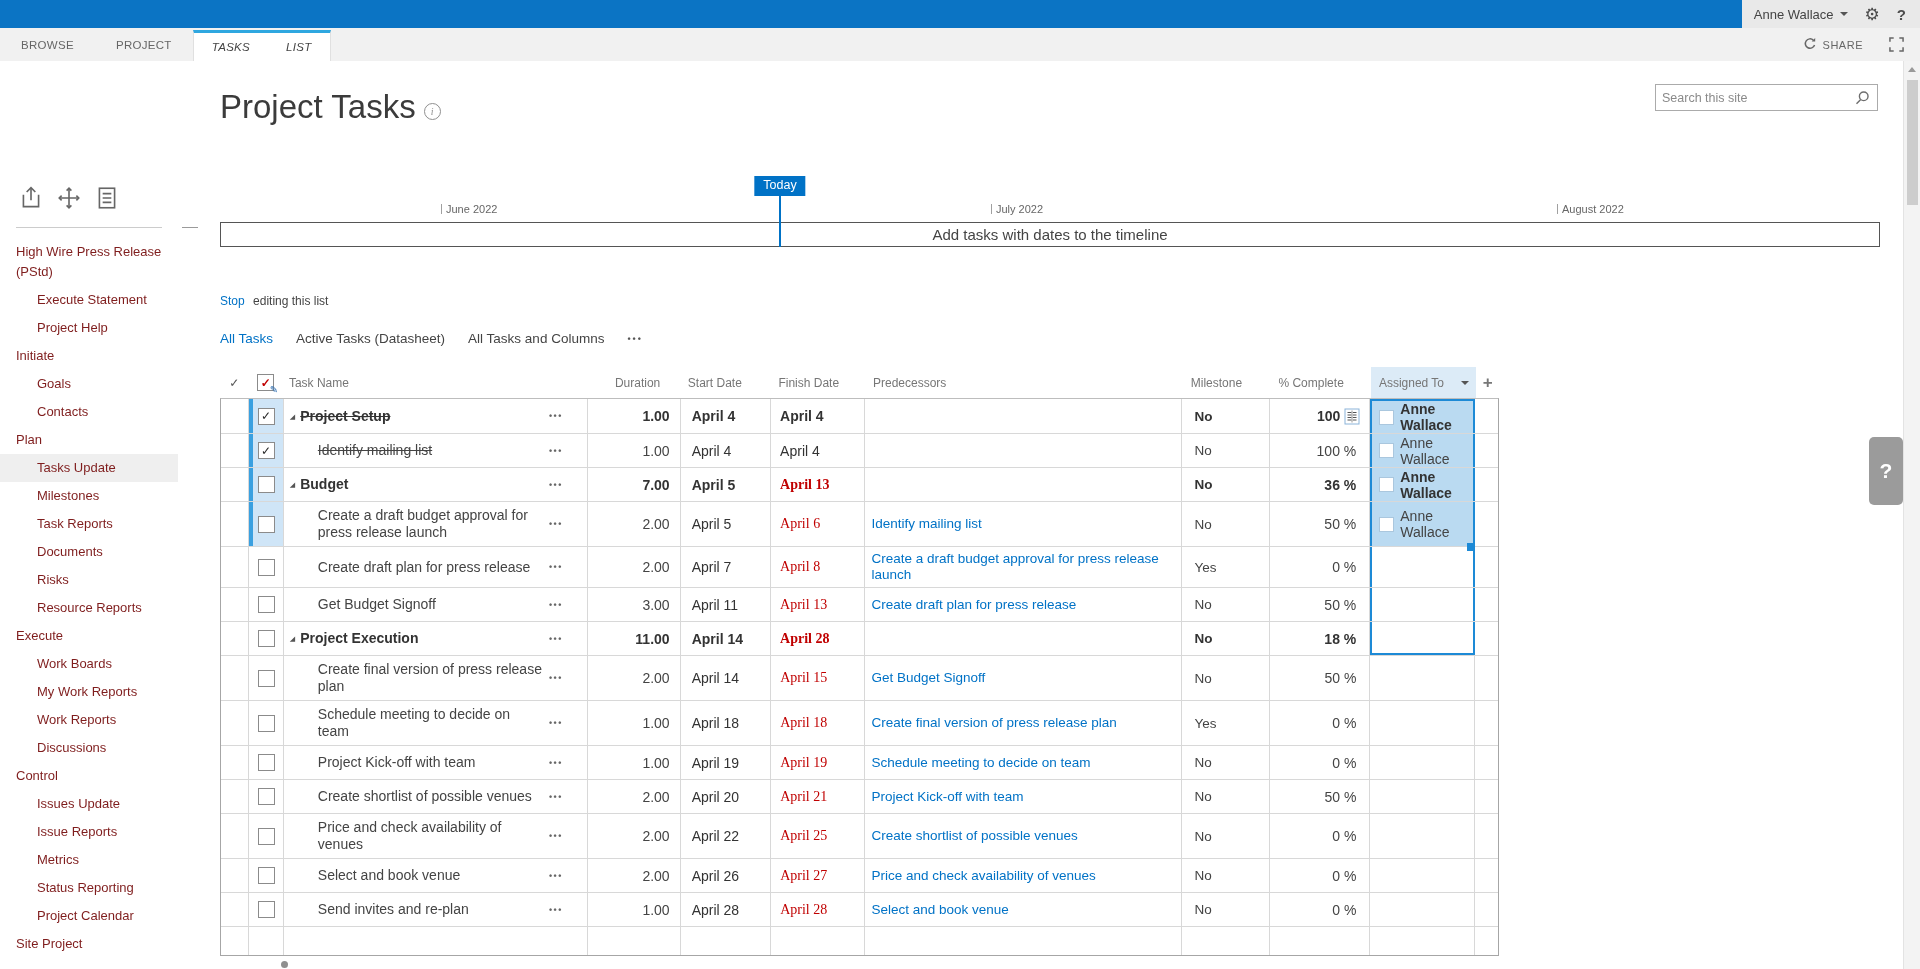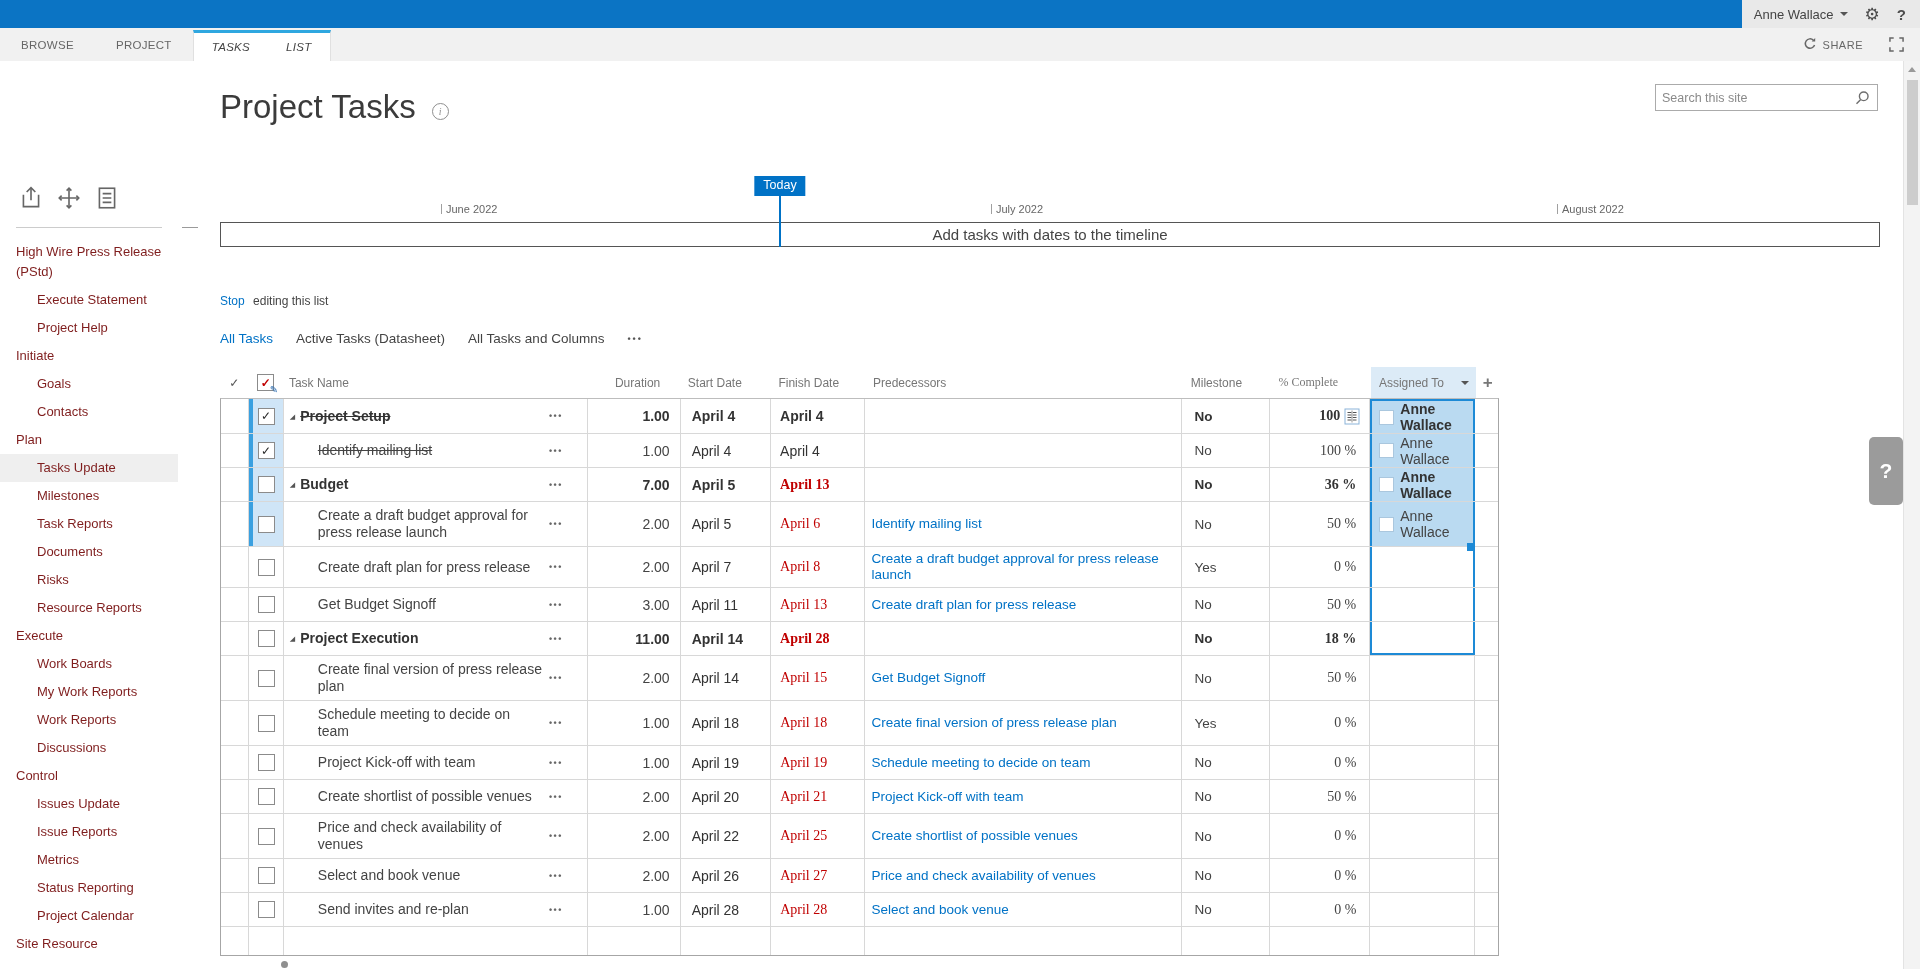--- a/index.html
+++ b/index.html
@@ -20,21 +20,21 @@
   .share{display:flex;align-items:center;gap:6px;font-size:11px;letter-spacing:.5px;color:#666;cursor:pointer;}
   .focus-btn{display:flex;align-items:center;cursor:pointer;}
   
   .logo{position:absolute;left:16px;top:66px;font-size:29px;font-weight:bold;color:#1c58a0;letter-spacing:-.5px;cursor:pointer;}
   .top-nav{position:absolute;left:233px;top:80px;display:flex;gap:30px;font-size:15px;color:#3f3f3f;}
   .top-nav .nav-item{cursor:pointer;white-space:nowrap;}
   .search-box{position:absolute;left:1655px;top:84px;width:223px;height:27px;border:1px solid #ababab;background:#fff;display:flex;align-items:center;box-sizing:border-box;}
   .search-box input{flex:1;border:none;outline:none;font-size:12.5px;color:#555;padding:0 6px;font-family:"Liberation Sans",sans-serif;background:transparent;}
   .search-box input::placeholder{color:#8a8a8a;}
   .search-icon{margin-right:7px;display:flex;}
-  .page-title{position:absolute;left:220px;top:88px;font-size:33px;font-weight:300;color:#3b3b3b;display:flex;align-items:center;gap:16px;}
+  .page-title{position:absolute;left:220px;top:88px;font-size:33px;font-weight:300;color:#3b3b3b;display:flex;align-items:center;gap:8px;}
   .info-icon{width:15px;height:15px;border:1px solid #8f8f8f;border-radius:50%;color:#8f8f8f;font-size:10px;font-style:italic;font-family:"Liberation Serif",serif;display:flex;align-items:center;justify-content:center;margin-top:8px;cursor:pointer;}
   
   .timeline{position:absolute;left:220px;top:176px;width:1660px;height:72px;}
   .today-flag{position:absolute;left:560px;top:0;transform:translateX(-50%);background:#0072c6;color:#fff;font-size:12.5px;padding:2px 9px 4px;z-index:3;}
   .today-line{position:absolute;left:559px;top:19px;width:2px;height:52px;background:#0072c6;z-index:2;}
   .tl-month{position:absolute;top:27px;font-size:11px;color:#666;display:flex;align-items:flex-start;gap:4px;}
   .tl-month::before{content:"";display:block;width:1px;height:10px;background:#a0a0a0;margin-top:1px;}
   .tl-month:nth-of-type(1){left:221px;}
   .tl-month:nth-of-type(2){left:771px;}
   .tl-month:nth-of-type(3){left:1337px;}
@@ -46,21 +46,21 @@
   .edit-banner .rest{margin-left:5px;}
   .views{position:absolute;left:220px;top:331px;display:flex;gap:23px;font-size:13.5px;align-items:center;}
   .view-link{color:#444;cursor:pointer;white-space:nowrap;}
   .view-link.active{color:#0072c6;}
   .views-more{color:#555;font-size:9px;letter-spacing:2px;font-weight:bold;cursor:pointer;}
   
   .grid{position:absolute;left:220px;top:367px;width:1279px;}
   .ghead{display:flex;height:31px;align-items:stretch;font-size:12px;color:#767676;}
   .h{box-sizing:border-box;display:flex;align-items:center;padding-left:8px;cursor:pointer;}
   .w-sel{width:29px;}.w-chk{width:35px;}.w-name{width:309px;}.w-dur{width:74px;margin-left:20px;}.w-start{width:92px;}
-  .w-fin{width:96px;}.w-pred{width:323px;}.w-mil{width:89px;}.w-pct{width:102px;font-family:Liberation Serif, serif;}.w-asg{width:107px;}.w-x{width:23px;}
+  .w-fin{width:96px;}.w-pred{width:323px;}.w-mil{width:89px;}.w-pct{width:102px;}.w-asg{width:107px;}.w-x{width:23px;}
   .h-sel{justify-content:center;padding-left:0;color:#555;font-size:12px;}
   .h-chk{justify-content:center;padding-left:0;}
   .h-name{padding-left:6px;}
   .h-asg{background:#dcebf7;justify-content:space-between;padding-right:7px;}
   .h-x{justify-content:center;padding-left:0;color:#777;font-size:17px;font-weight:bold;}
   .hcb{position:relative;width:15px;height:15px;border:1px solid #8b8b8b;background:#fff;display:flex;align-items:center;justify-content:center;}
   .hcb::before{content:"✓";color:#c00000;font-size:12px;font-weight:bold;}
   .hcb::after{content:"✎";position:absolute;right:-5px;bottom:-5px;color:#2f6fb2;font-size:10px;}
   .gbody{border:1px solid #a6a6a6;border-top:1px solid #bdbdbd;box-sizing:border-box;}
   .trow{display:flex;align-items:stretch;border-bottom:1px solid #d8d8d8;min-height:33px;background:#fff;justify-content:center;}
@@ -701,21 +701,21 @@
   <div class="side-item lvl1">Issues Update</div>
 
   <div class="side-item lvl1">Issue Reports</div>
 
   <div class="side-item lvl1">Metrics</div>
 
   <div class="side-item lvl1">Status Reporting</div>
 
   <div class="side-item lvl1">Project Calendar</div>
 
-  <div class="side-item lvl0">Site Resource</div>
+  <div class="side-item lvl0">Site Project</div>
 </nav>
   </aside>
 
   <div class="v-scrollbar">
     <div class="arrow-up"></div>
     <div class="v-thumb"></div>
   </div>
   <div class="help-tab">?</div>
   <div class="bottom-dot"></div>
 

